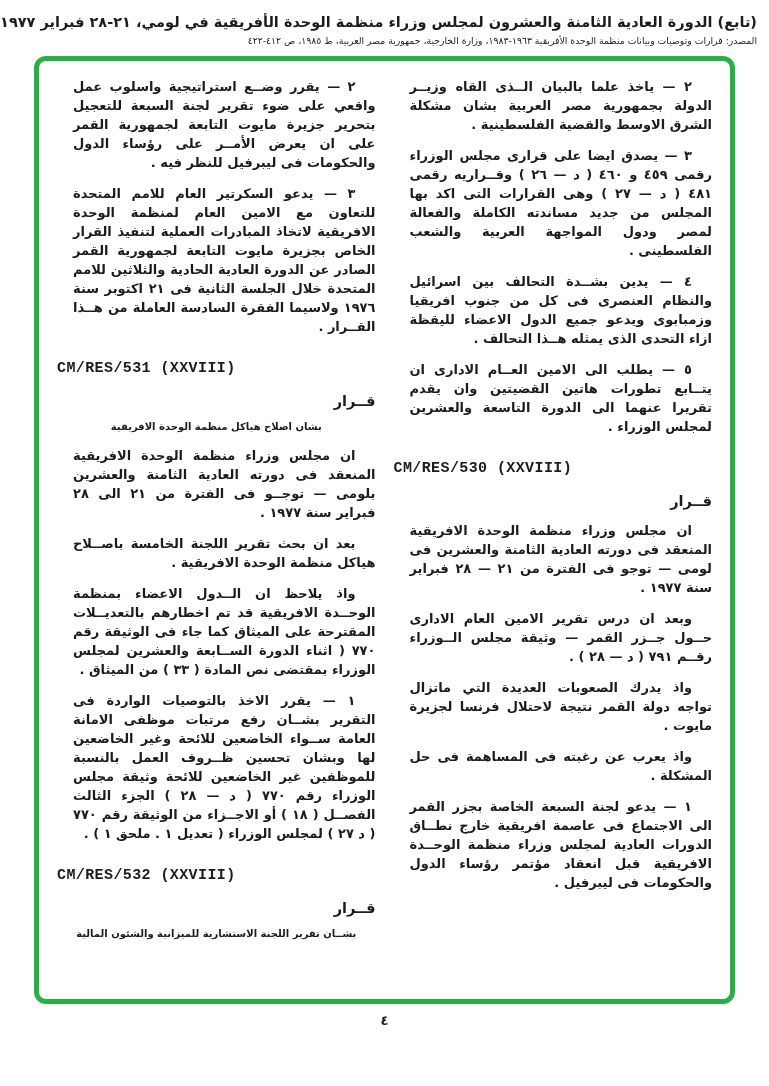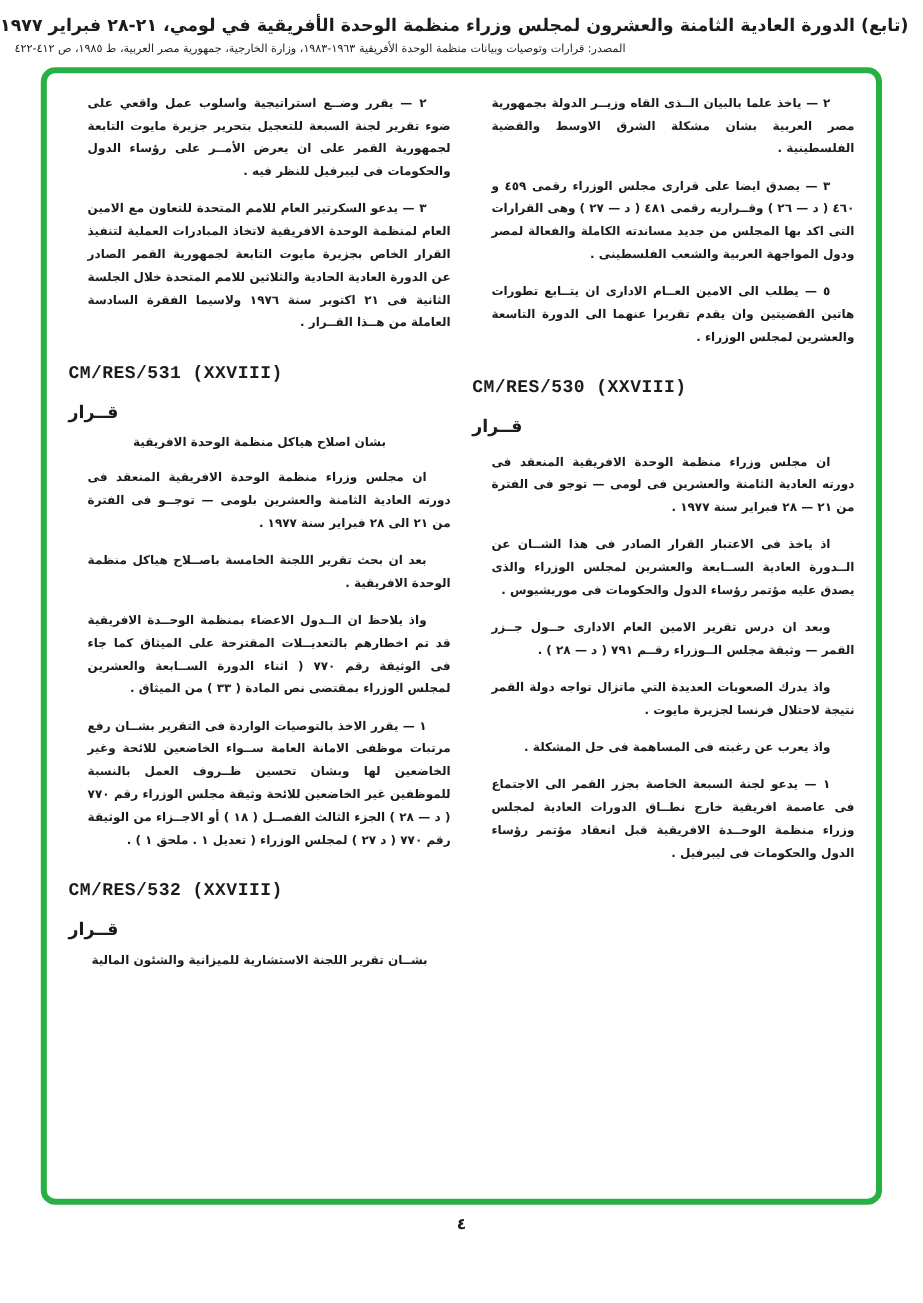--- a/index.html
+++ b/index.html
@@ -10,21 +10,21 @@
   body {
     width: 769px;
     height: 1086px;
     overflow: hidden;
     font-family: "DejaVu Sans", sans-serif;
     color: #1c1c1c;
     position: relative;
   }
   .header {
     direction: rtl;
-    text-align: left;
+    text-align: right;
     padding: 14px 12px 0 12px;
   }
   .header-title {
     font-size: 14.5px;
     font-weight: bold;
     letter-spacing: -0.2px;
     white-space: nowrap;
   }
   .header-source {
     font-size: 9.3px;
@@ -48,40 +48,40 @@
     direction: rtl;
     gap: 18px;
     height: 100%;
   }
   .col {
     flex: 1;
     min-width: 0;
     direction: rtl;
   }
   .para {
-    font-size: 10px;
+    font-size: 13px;
     font-weight: bold;
     line-height: 19px;
     text-align: justify;
     text-align-last: right;
     -moz-text-align-last: right;
     text-indent: 20px;
     margin: 0 0 12px 16px;
   }
   .res-id {
     font-family: Liberation Mono, monospace;
     font-weight: bold;
     font-size: 15px;
     direction: ltr;
     text-align: left;
     letter-spacing: 0.4px;
     margin: 24px 0 16px 0;
   }
   .res-title {
-    text-align: left;
+    text-align: right;
     font-size: 14.5px;
     font-weight: bold;
     margin: 0 0 12px 0;
   }
   .res-subtitle {
     text-align: center;
     font-size: 10px;
     font-weight: bold;
     margin: 0 0 14px 0;
   }
@@ -98,25 +98,25 @@
 <div class="header">
   <div class="header-title">(تابع) الدورة العادية الثامنة والعشرون لمجلس وزراء منظمة الوحدة الأفريقية في لومي، ٢١-٢٨ فبراير ١٩٧٧</div>
   <div class="header-source">المصدر: قرارات وتوصيات وبيانات منظمة الوحدة الأفريقية ١٩٦٣-١٩٨٣، وزارة الخارجية، جمهورية مصر العربية، ط ١٩٨٥، ص ٤١٢-٤٢٢</div>
 </div>
 
 <div class="frame" style="border-color: rgb(39, 176, 67);">
   <div class="columns">
     <div class="col">
         <p class="para">٢ — ياخذ علما بالبيان الــذى القاه وزيــر الدولة بجمهورية مصر العربية بشان مشكلة الشرق الاوسط والقضية الفلسطينية .</p>
         <p class="para">٣ — يصدق ايضا على قرارى مجلس الوزراء رقمى ٤٥٩ و ٤٦٠ ( د — ٢٦ ) وقــراريه رقمى ٤٨١ ( د — ٢٧ ) وهى القرارات التى اكد بها المجلس من جديد مساندته الكاملة والفعالة لمصر ودول المواجهة العربية والشعب الفلسطينى .</p>
+        <p class="para">٤ — يدين بشــدة التحالف بين اسرائيل والنظام العنصرى فى كل من جنوب افريقيا وزمبابوى ويدعو جميع الدول الاعضاء لليقظة ازاء التحدى الذى يمثله هــذا التحالف .</p>
         <p class="para">٥ — يطلب الى الامين العــام الادارى ان يتــابع تطورات هاتين القضيتين وان يقدم تقريرا عنهما الى الدورة التاسعة والعشرين لمجلس الوزراء .</p>
         <div class="res-id">CM/RES/530 (XXVIII)</div>
         <div class="res-title">قــرار</div>
         <p class="para">ان مجلس وزراء منظمة الوحدة الافريقية المنعقد فى دورته العادية الثامنة والعشرين فى لومى — توجو فى الفترة من ٢١ — ٢٨ فبراير سنة ١٩٧٧ .</p>
-        <p class="para">اذ ياخذ فى الاعتبار القرار الصادر فى هذا الشــان عن الــدورة العادية الســابعة والعشرين لمجلس الوزراء والذى يصدق عليه مؤتمر رؤساء الدول والحكومات فى موريشيوس .</p>
         <p class="para">وبعد ان درس تقرير الامين العام الادارى حــول جــزر القمر — وثيقة مجلس الــوزراء رقــم ٧٩١ ( د — ٢٨ ) .</p>
         <p class="para">واذ يدرك الصعوبات العديدة التي ماتزال تواجه دولة القمر نتيجة لاحتلال فرنسا لجزيرة مايوت .</p>
         <p class="para">واذ يعرب عن رغبته فى المساهمة فى حل المشكلة .</p>
         <p class="para">١ — يدعو لجنة السبعة الخاصة بجزر القمر الى الاجتماع فى عاصمة افريقية خارج نطــاق الدورات العادية لمجلس وزراء منظمة الوحــدة الافريقية قبل انعقاد مؤتمر رؤساء الدول والحكومات فى ليبرفيل .</p>
       </div>
     <div class="col">
         <p class="para">٢ — يقرر وضــع استراتيجية واسلوب عمل واقعي على ضوء تقرير لجنة السبعة للتعجيل بتحرير جزيرة مايوت التابعة لجمهورية القمر على ان يعرض الأمــر على رؤساء الدول والحكومات فى ليبرفيل للنظر فيه .</p>
         <p class="para">٣ — يدعو السكرتير العام للامم المتحدة للتعاون مع الامين العام لمنظمة الوحدة الافريقية لاتخاذ المبادرات العملية لتنفيذ القرار الخاص بجزيرة مايوت التابعة لجمهورية القمر الصادر عن الدورة العادية الحادية والثلاثين للامم المتحدة خلال الجلسة الثانية فى ٢١ اكتوبر سنة ١٩٧٦ ولاسيما الفقرة السادسة العاملة من هــذا القــرار .</p>
         <div class="res-id">CM/RES/531 (XXVIII)</div>
         <div class="res-title">قــرار</div>

